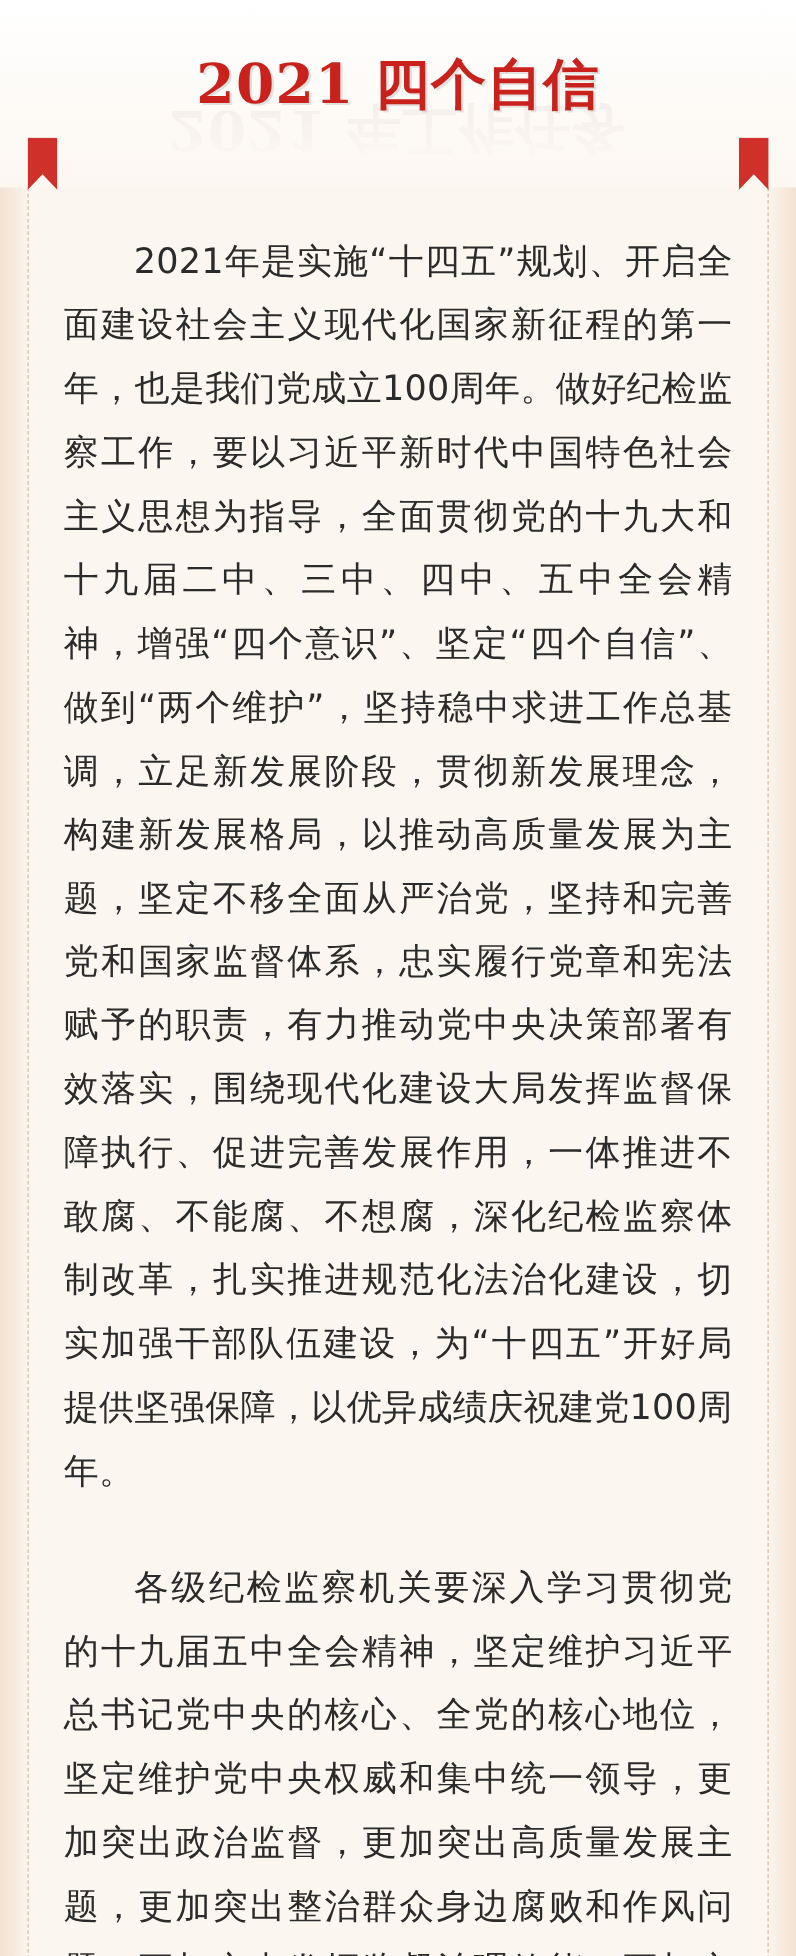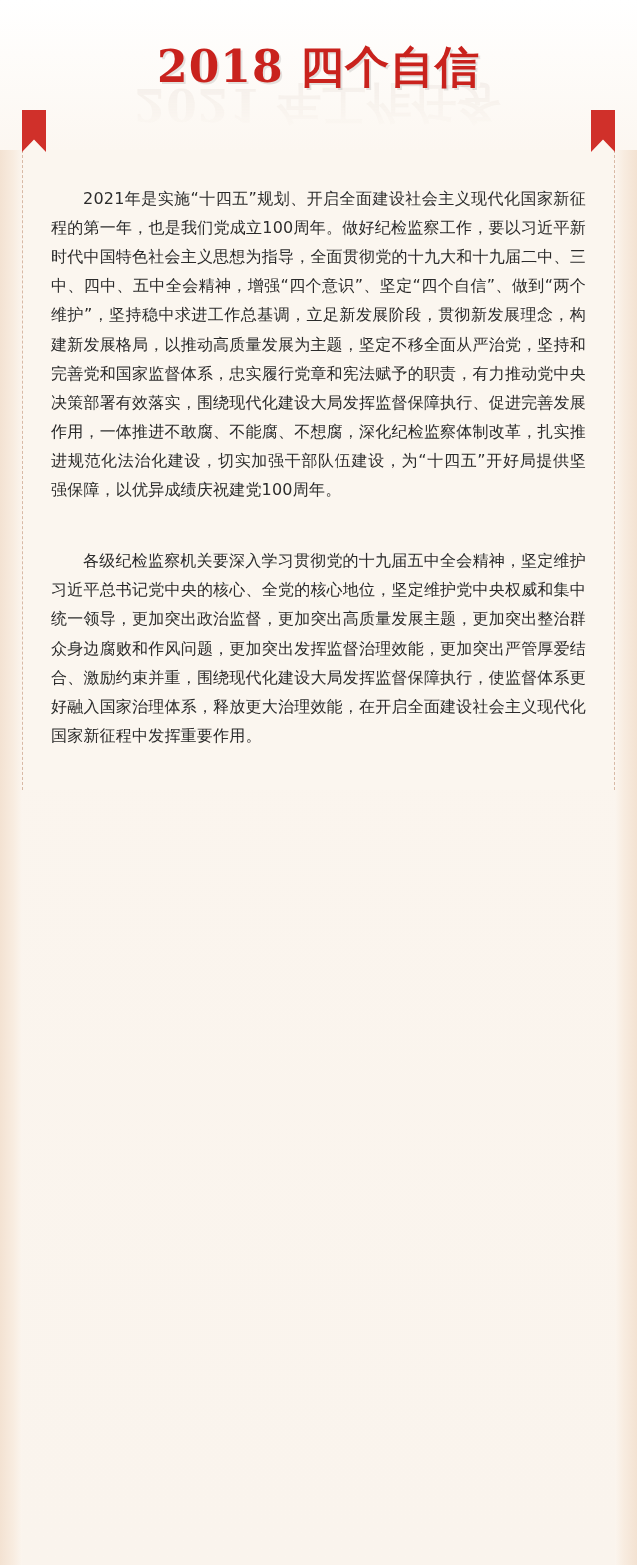--- a/index.html
+++ b/index.html
@@ -101,42 +101,42 @@
     margin: 0 22px;
     padding: 34px 28px 40px 28px;
     border-left: 1px dashed #d8b9a5;
     border-right: 1px dashed #d8b9a5;
     background: #fbf6ef;
     box-sizing: border-box;
     z-index: 2;
   }
   .para {
     font-family: "DejaVu Sans", "Liberation Sans", sans-serif;
-    font-size: 16px;
+    font-size: 28px;
     line-height: 1.82;
     color: #2b2b2b;
     text-align: justify;
     text-indent: 2em;
     margin: 0 0 42px 0;
     letter-spacing: 0.2px;
   }
   .para:last-child { margin-bottom: 0; }
 </style>
 </head>
 <body>
 
 <div class="poster">
 
   <div class="edge-left"></div>
   <div class="edge-right"></div>
 
   <div class="header">
     <div class="header-inner">
       <div class="title">
-        <span class="year">2018</span><span> 四个自信</span>
+        <span class="year">2021</span><span> 四个自信</span>
       </div>
     </div>
     <div class="title-shadow">2021 年工作任务</div>
   </div>
 
   <div class="ribbon-left"></div>
   <div class="ribbon-right"></div>
 
   <div class="content-card">
     <p class="para">2021年是实施“十四五”规划、开启全面建设社会主义现代化国家新征程的第一年，也是我们党成立100周年。做好纪检监察工作，要以习近平新时代中国特色社会主义思想为指导，全面贯彻党的十九大和十九届二中、三中、四中、五中全会精神，增强“四个意识”、坚定“四个自信”、做到“两个维护”，坚持稳中求进工作总基调，立足新发展阶段，贯彻新发展理念，构建新发展格局，以推动高质量发展为主题，坚定不移全面从严治党，坚持和完善党和国家监督体系，忠实履行党章和宪法赋予的职责，有力推动党中央决策部署有效落实，围绕现代化建设大局发挥监督保障执行、促进完善发展作用，一体推进不敢腐、不能腐、不想腐，深化纪检监察体制改革，扎实推进规范化法治化建设，切实加强干部队伍建设，为“十四五”开好局提供坚强保障，以优异成绩庆祝建党100周年。</p>

